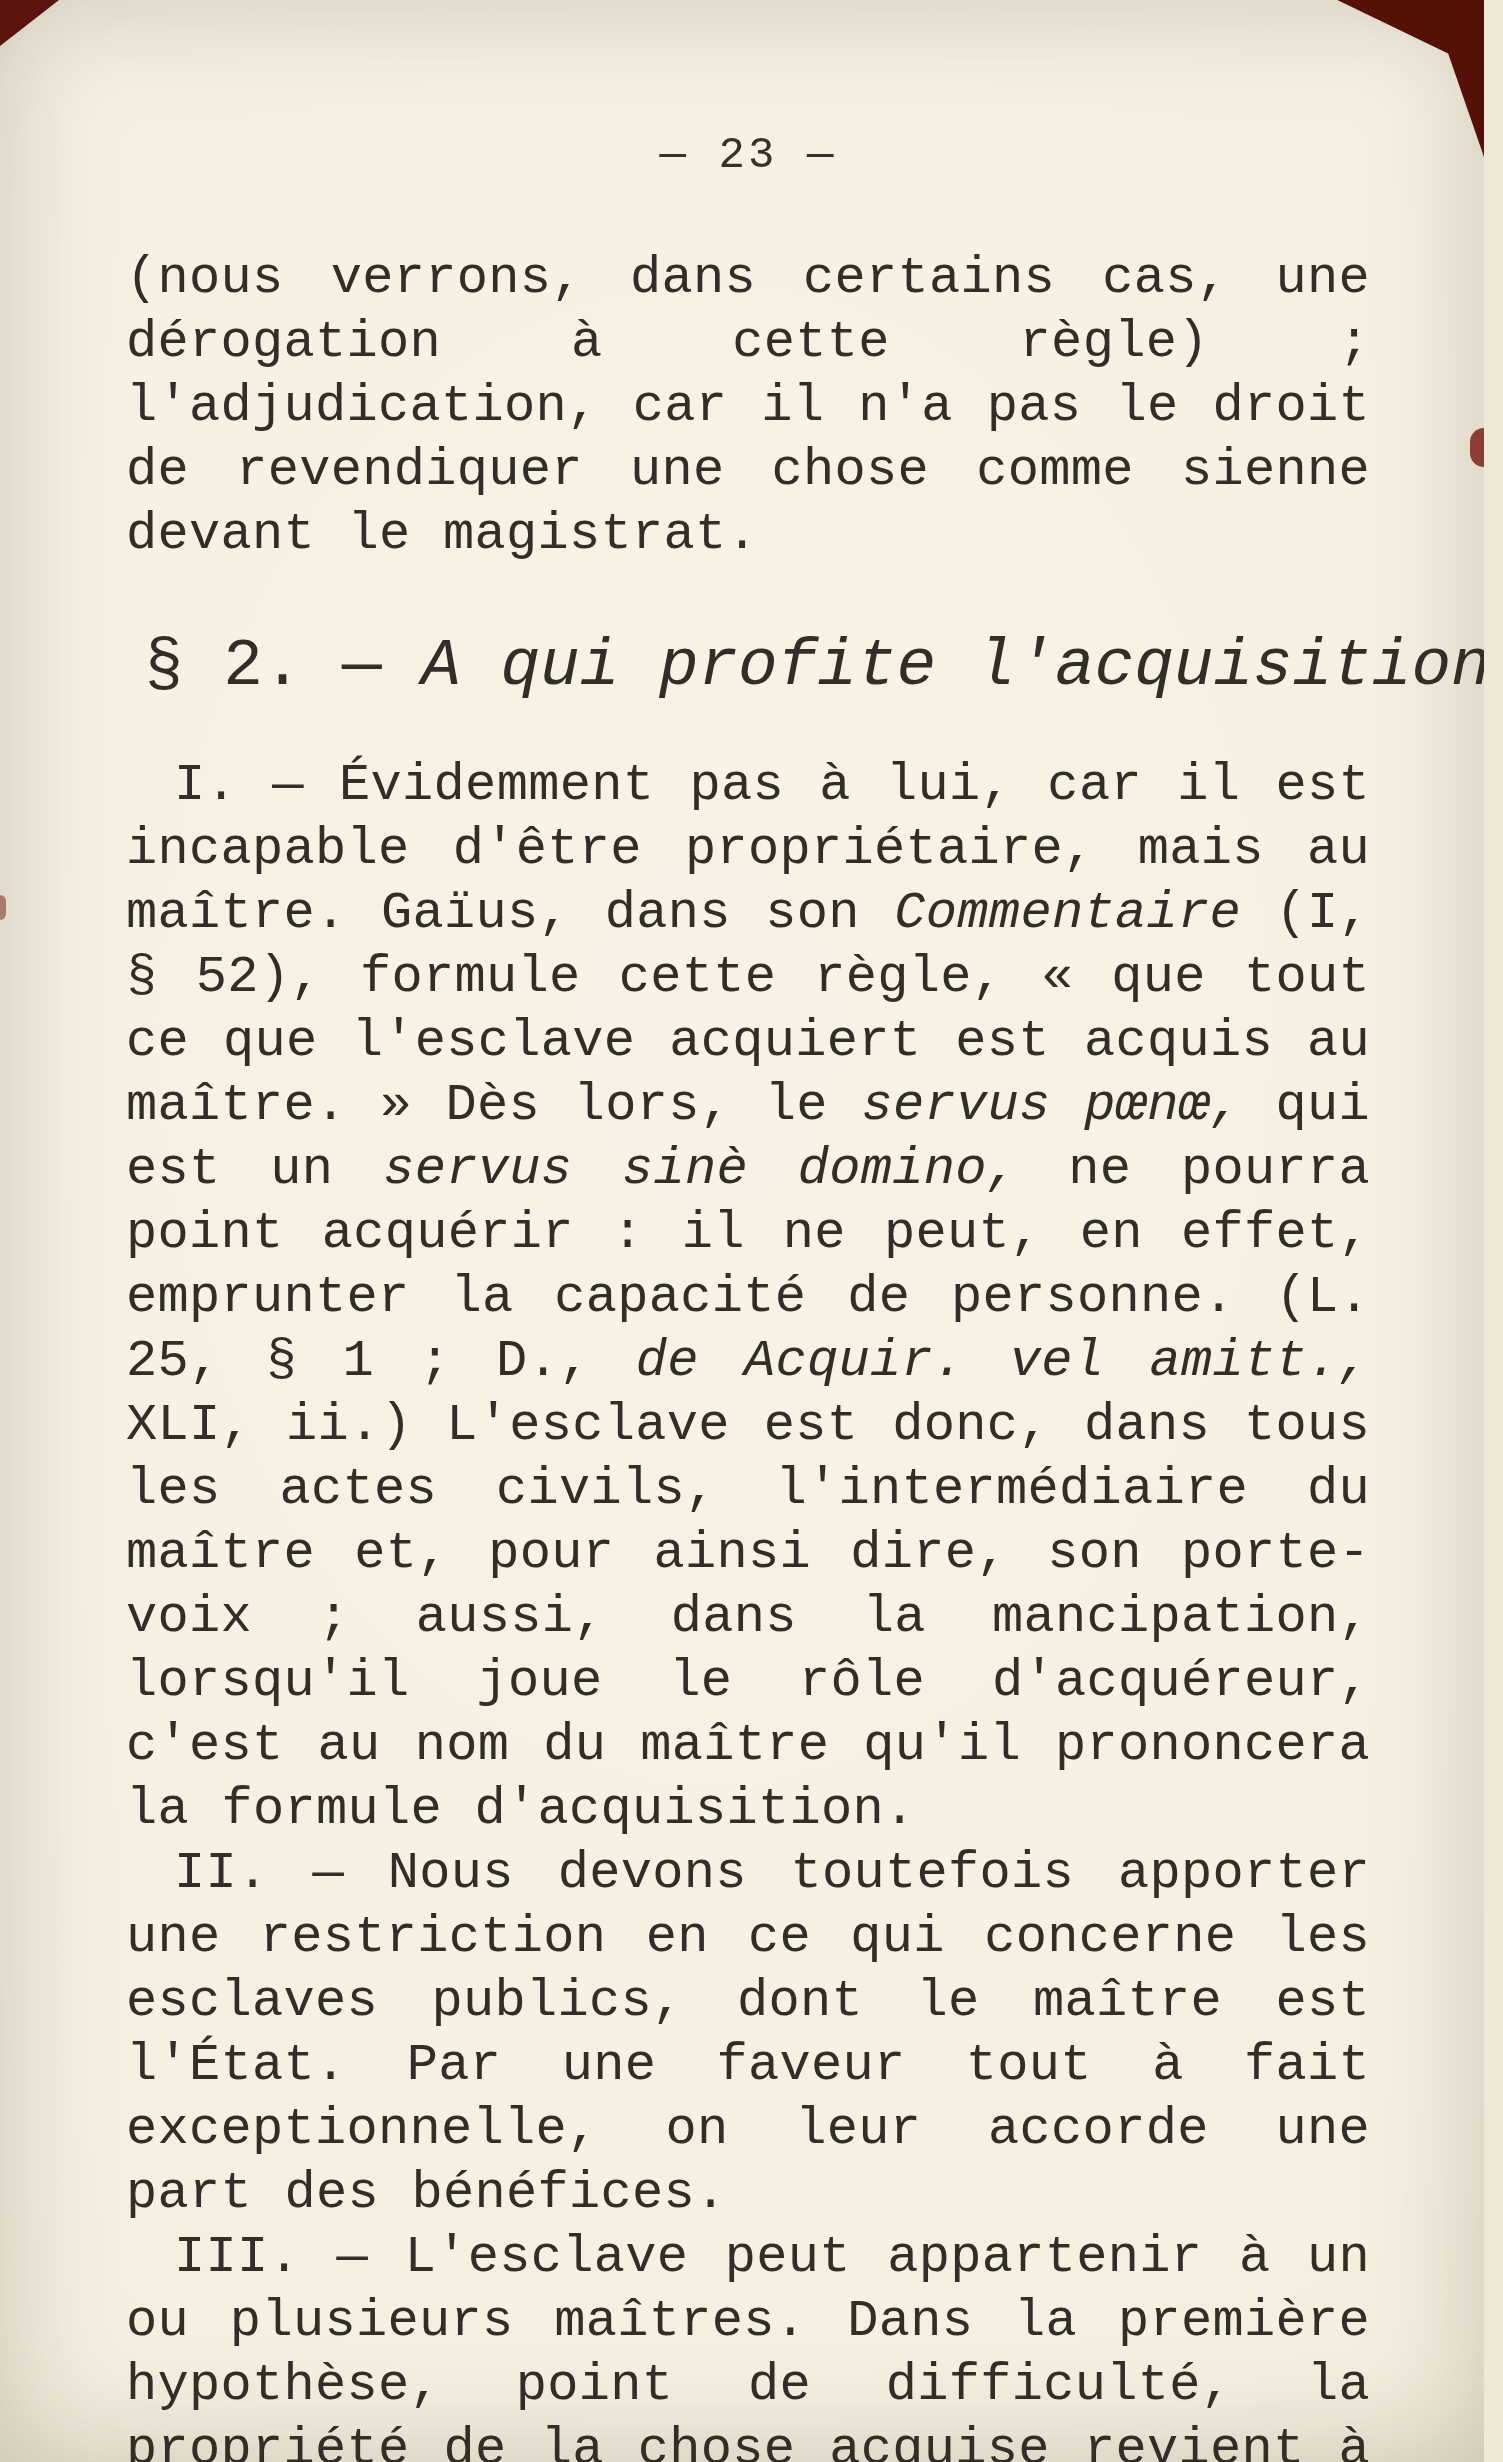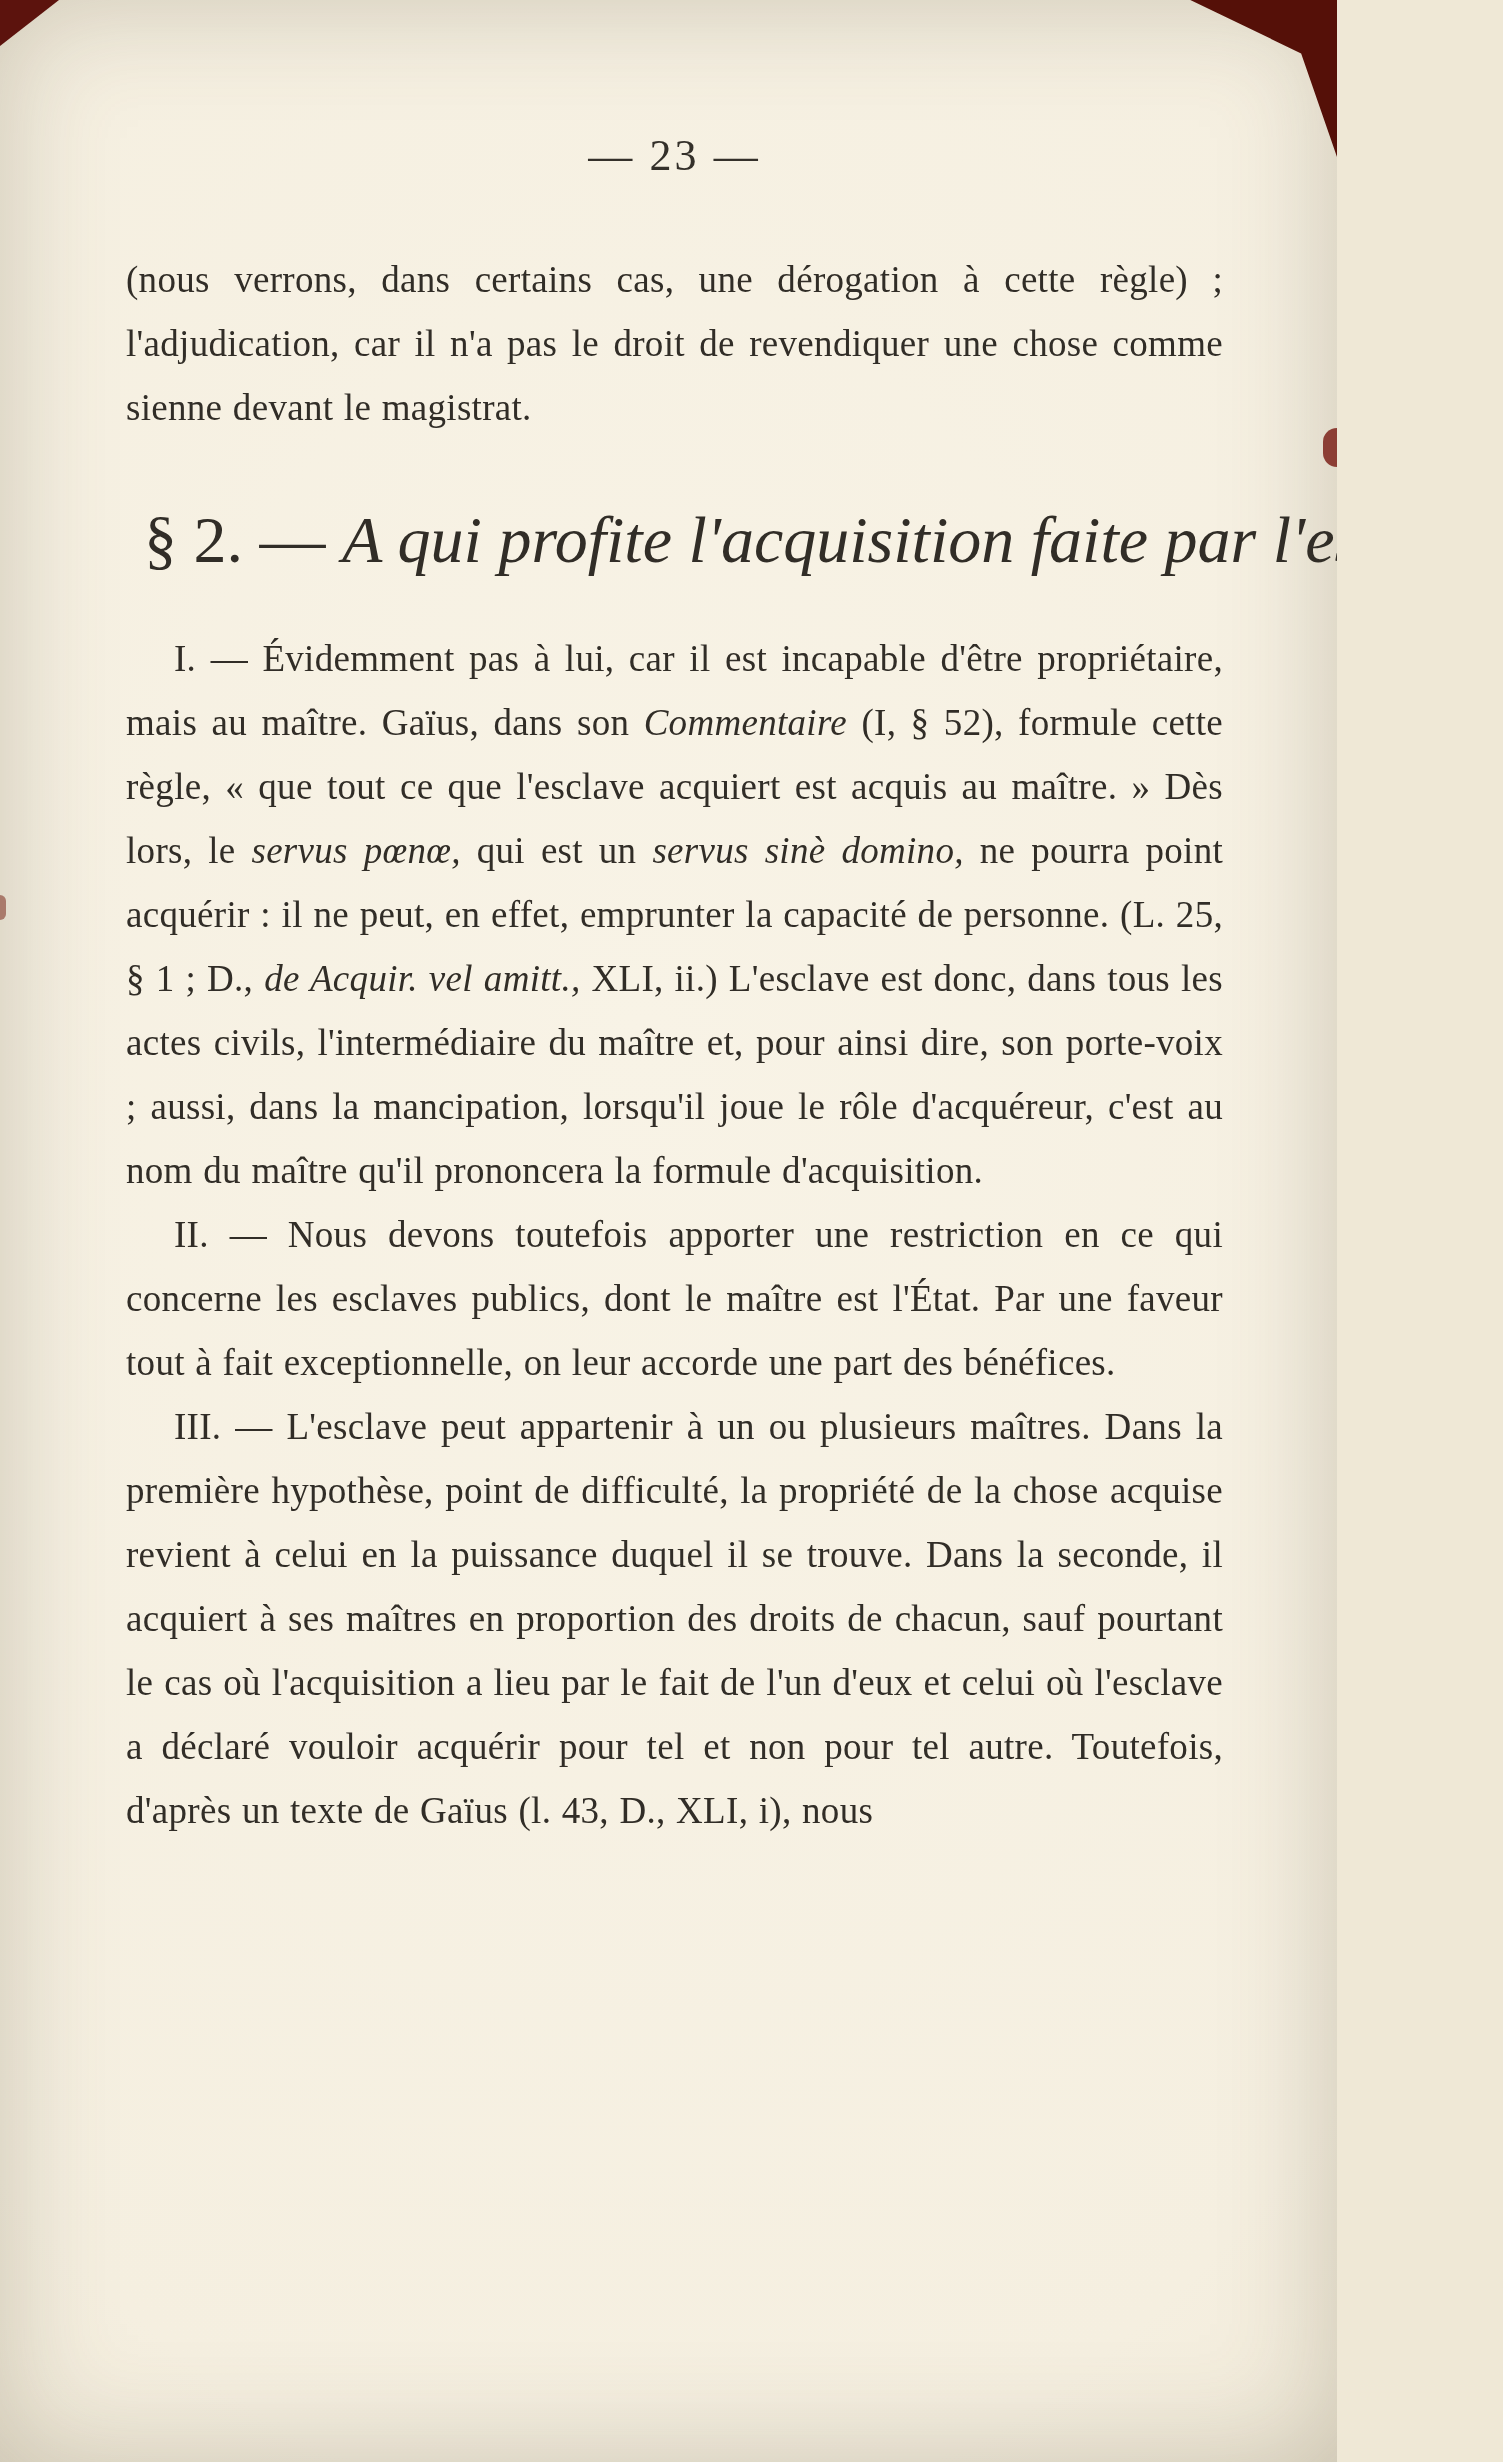--- a/index.html
+++ b/index.html
@@ -7,25 +7,25 @@
     padding: 0;
   }
   body {
     width: 1503px;
     height: 2462px;
     background: #efe8d6;
     overflow: hidden;
   }
   .page {
     position: relative;
-    width: 1337px;
+    width: 1484px;
     height: 2462px;
     background: radial-gradient(ellipse 135% 110% at 48% 42%, #f8f3e6 0%, #f5efe0 55%, #ece4cf 88%, #e4dbc3 100%);
     box-shadow: inset 0 0 115px rgba(95, 82, 58, 0.28);
-    font-family: Liberation Serif, serif;
+    font-family: Liberation Mono, monospace;
     color: #312d27;
     overflow: hidden;
   }
 
   
   .stain { position: absolute; }
   .stain-tl {
     left: 0; top: 0; width: 59px; height: 46px;
     background: #5c130d;
     clip-path: polygon(0 0, 100% 0, 0 100%);
@@ -58,21 +58,21 @@
   .pagenum {
     text-align: center;
     font-size: 44px;
     letter-spacing: 3.1px;
     color: #34302a;
     margin: 0 0 67px 0;
   }
 
   .para {
     margin: 0;
-    font-size: 37px;
+    font-size: 52px;
     line-height: 64px;
     text-align: justify;
     letter-spacing: 0.3px;
     word-spacing: 1px;
   }
   .no-indent { text-indent: 0; }
   .indent { text-indent: 48px; }
 
   .heading {
     margin: 68px 0 55px 0;

